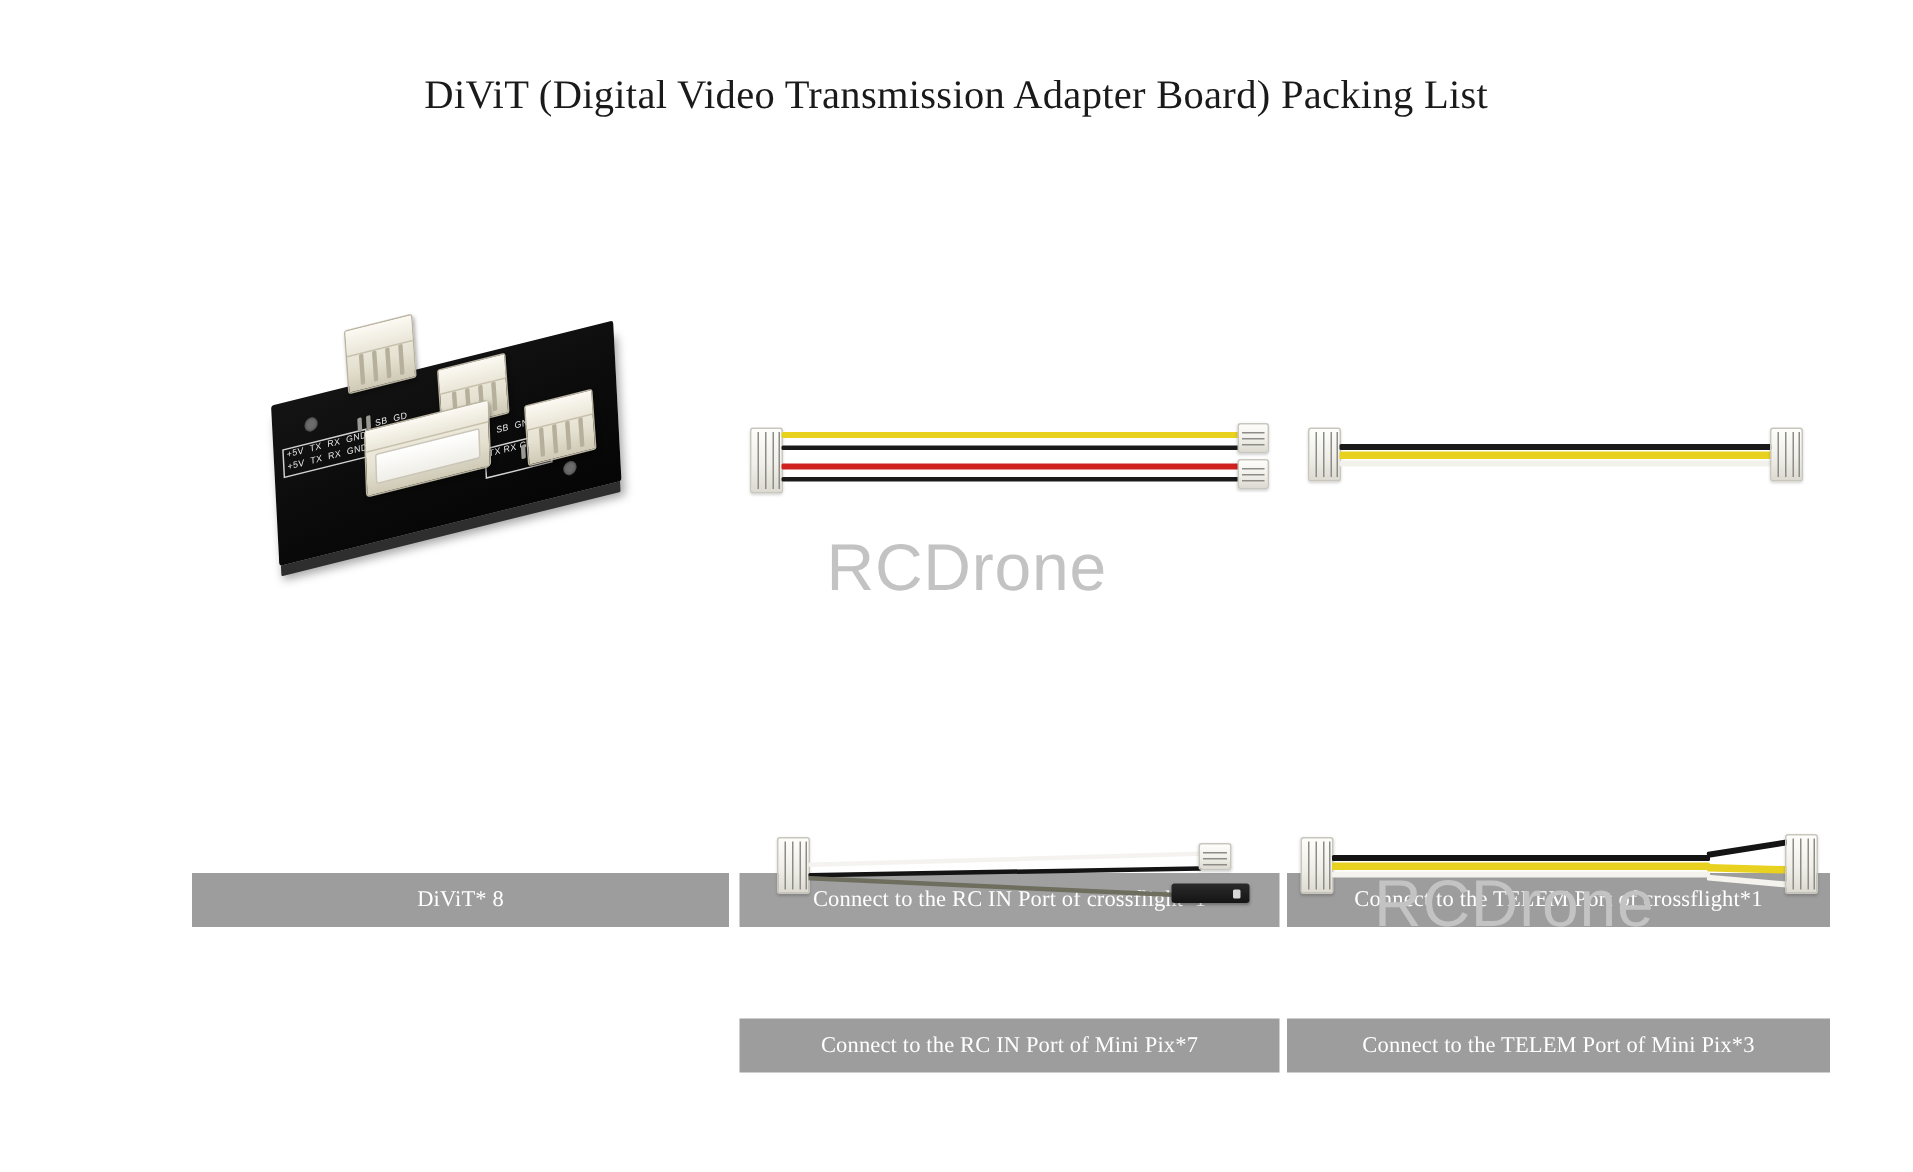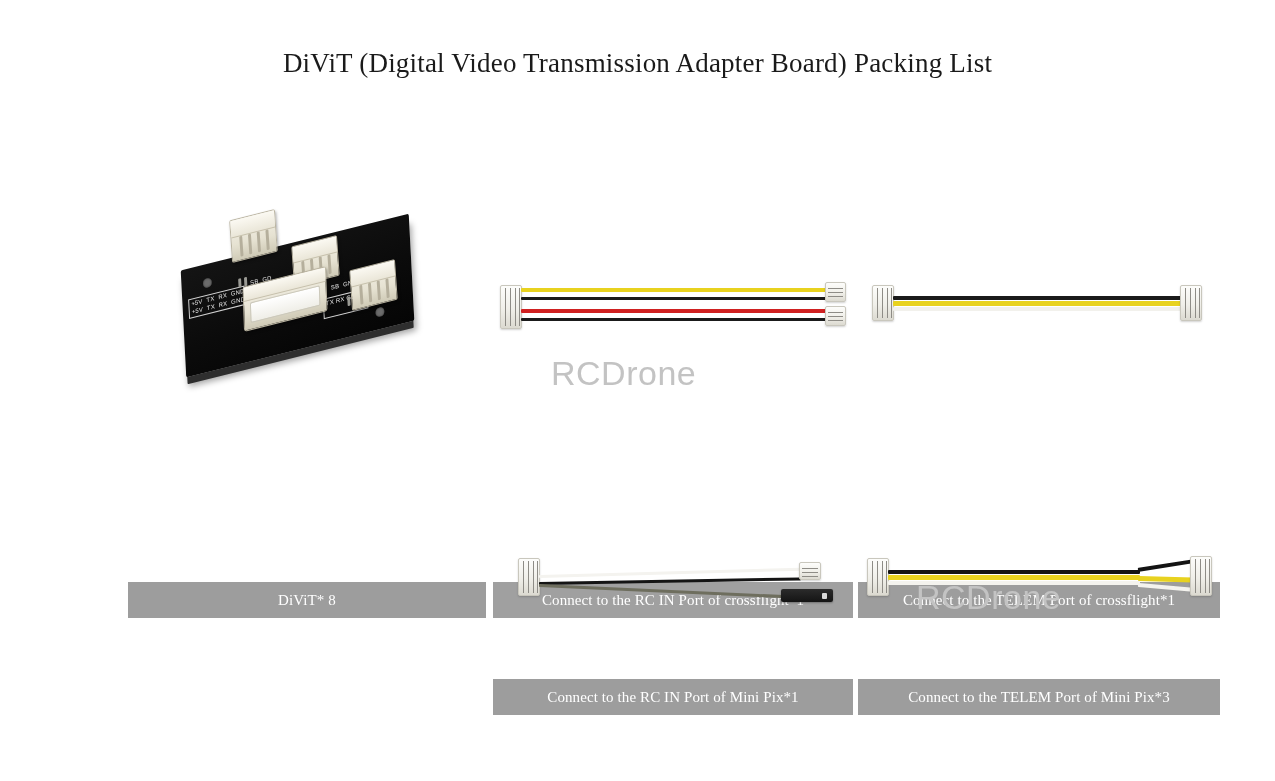--- a/index.html
+++ b/index.html
@@ -39,21 +39,21 @@
     justify-content:center;
     text-align:center;
     letter-spacing:0.1px;
     white-space:nowrap;
   }
 
   
   .watermark{
     position:absolute;
     font-family:"Liberation Sans", sans-serif;
-    font-size:34px;
+    font-size:44px;
     color:#c3c3c3;
     letter-spacing:0.5px;
     white-space:nowrap;
     pointer-events:none;
   }
   .site-url{
     position:absolute;
     right:26px;bottom:18px;
     font-family:"Liberation Sans", sans-serif;
     font-size:21px;
@@ -332,21 +332,21 @@
       <div class="conn" style="left:306px;top:12px;width:22px;height:18px;">
         <div class="pin" style="top:5px;"></div>
         <div class="pin" style="top:9px;"></div>
         <div class="pin" style="top:13px;"></div>
       </div>
 
       <div class="servo-conn" style="left:288px;top:39px;width:52px;height:13px;"></div>
     </div>
 
     <div class="caption" style="left:0;top:179px;width:360px;height:36px;">
-      <span>Connect to the RC IN Port of Mini Pix*1</span>
+      <span>Connect to the RC IN Port of Mini Pix*7</span>
     </div>
   </div>
 
   <div class="cell" style="left:858px;top:500px;width:362px;height:215px;">
     <div class="cable-area" style="left:0;top:48px;width:362px;height:60px;">
 
       <div class="conn conn-v" style="left:9px;top:10px;width:22px;height:38px;">
         <div class="pin" style="left:4px;"></div>
         <div class="pin" style="left:9px;"></div>
         <div class="pin" style="left:14px;"></div>

